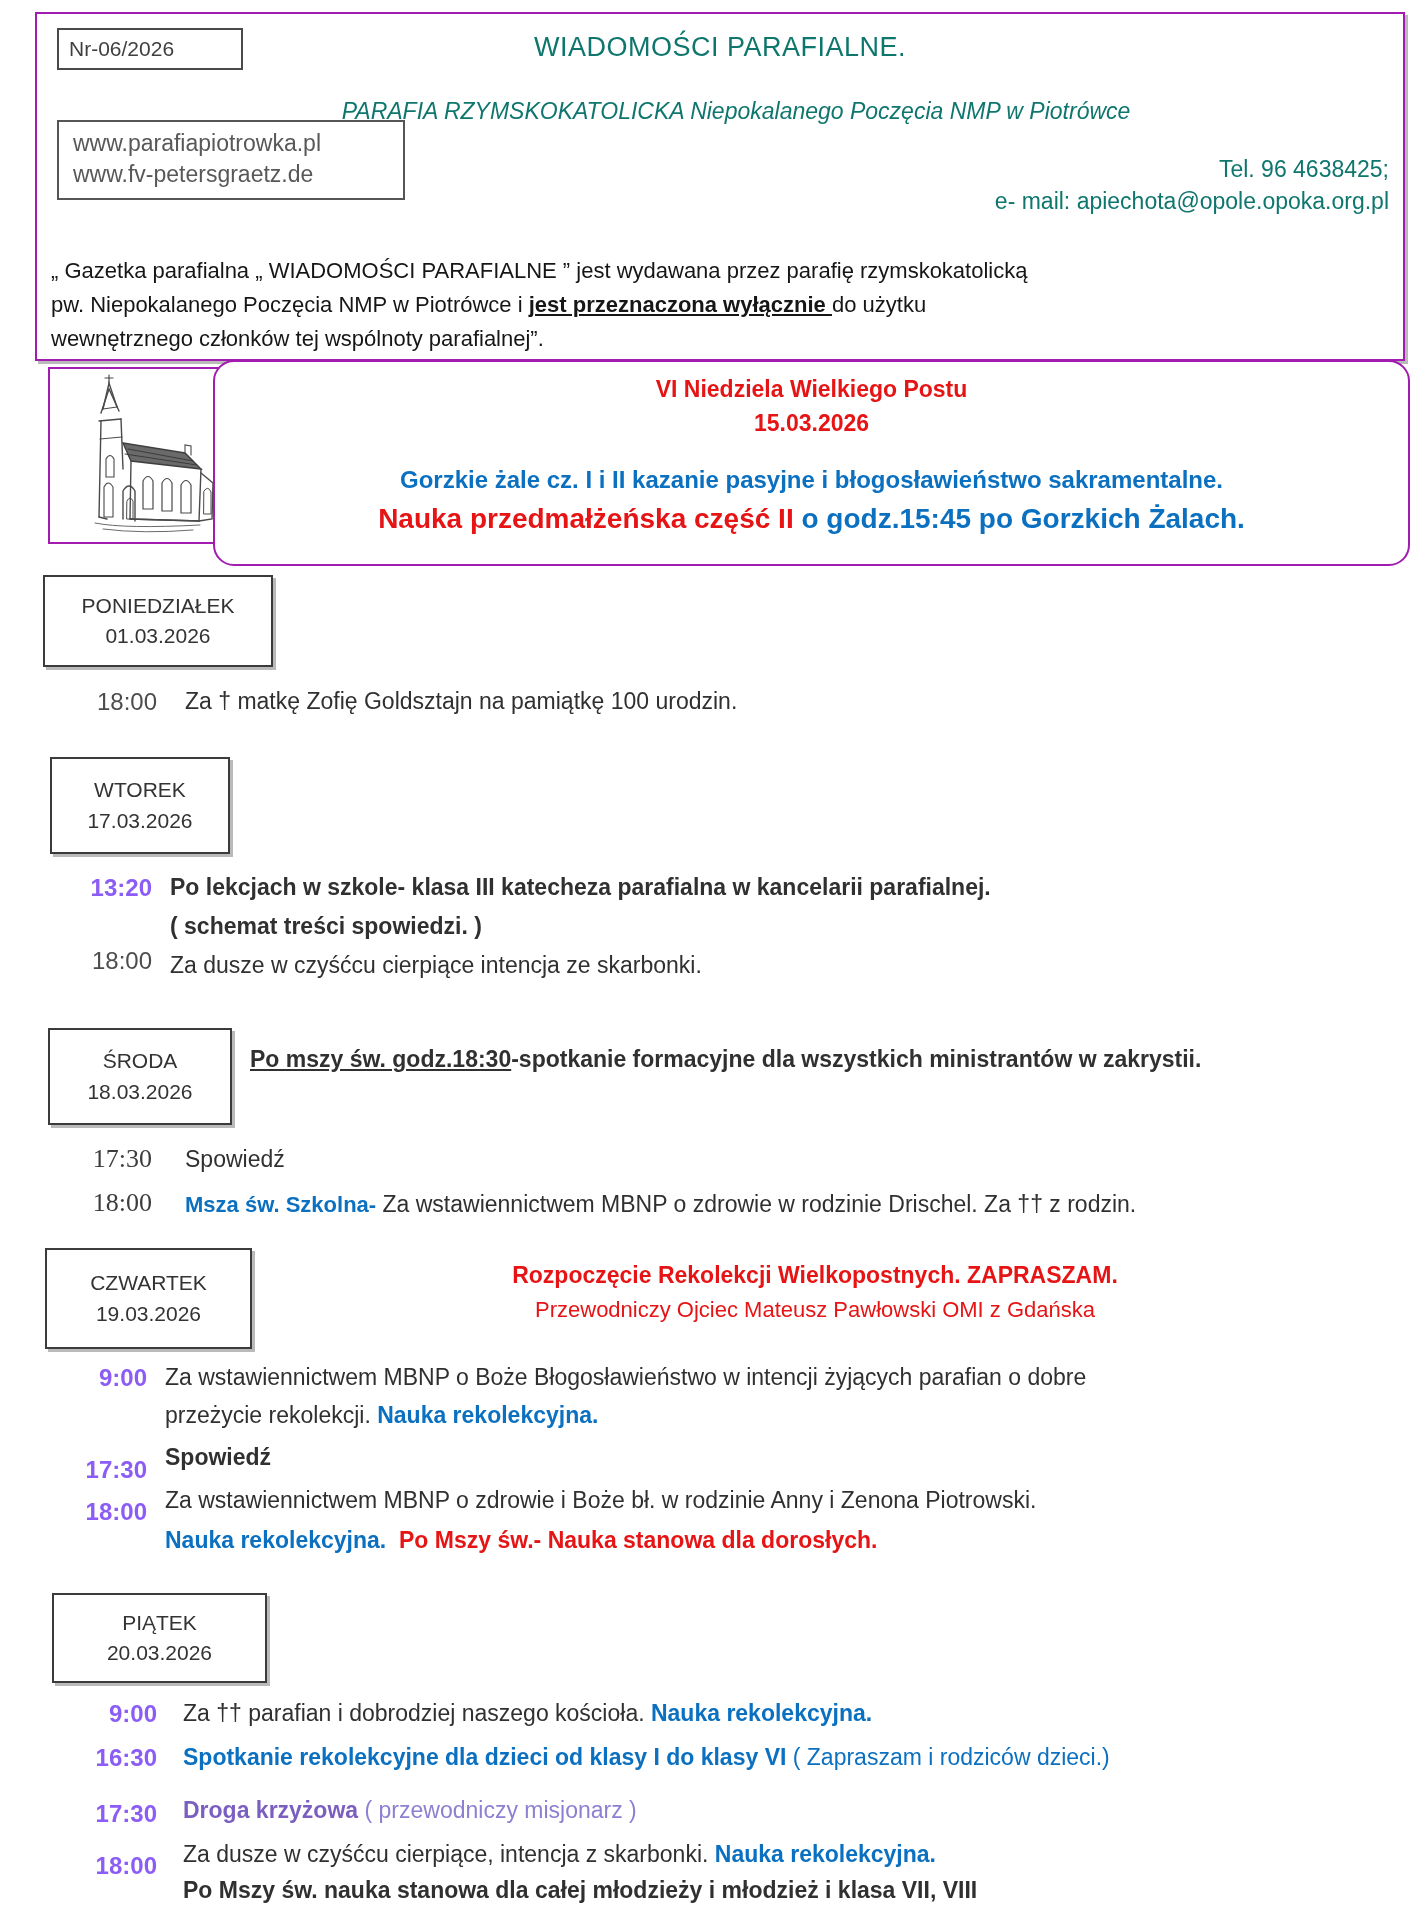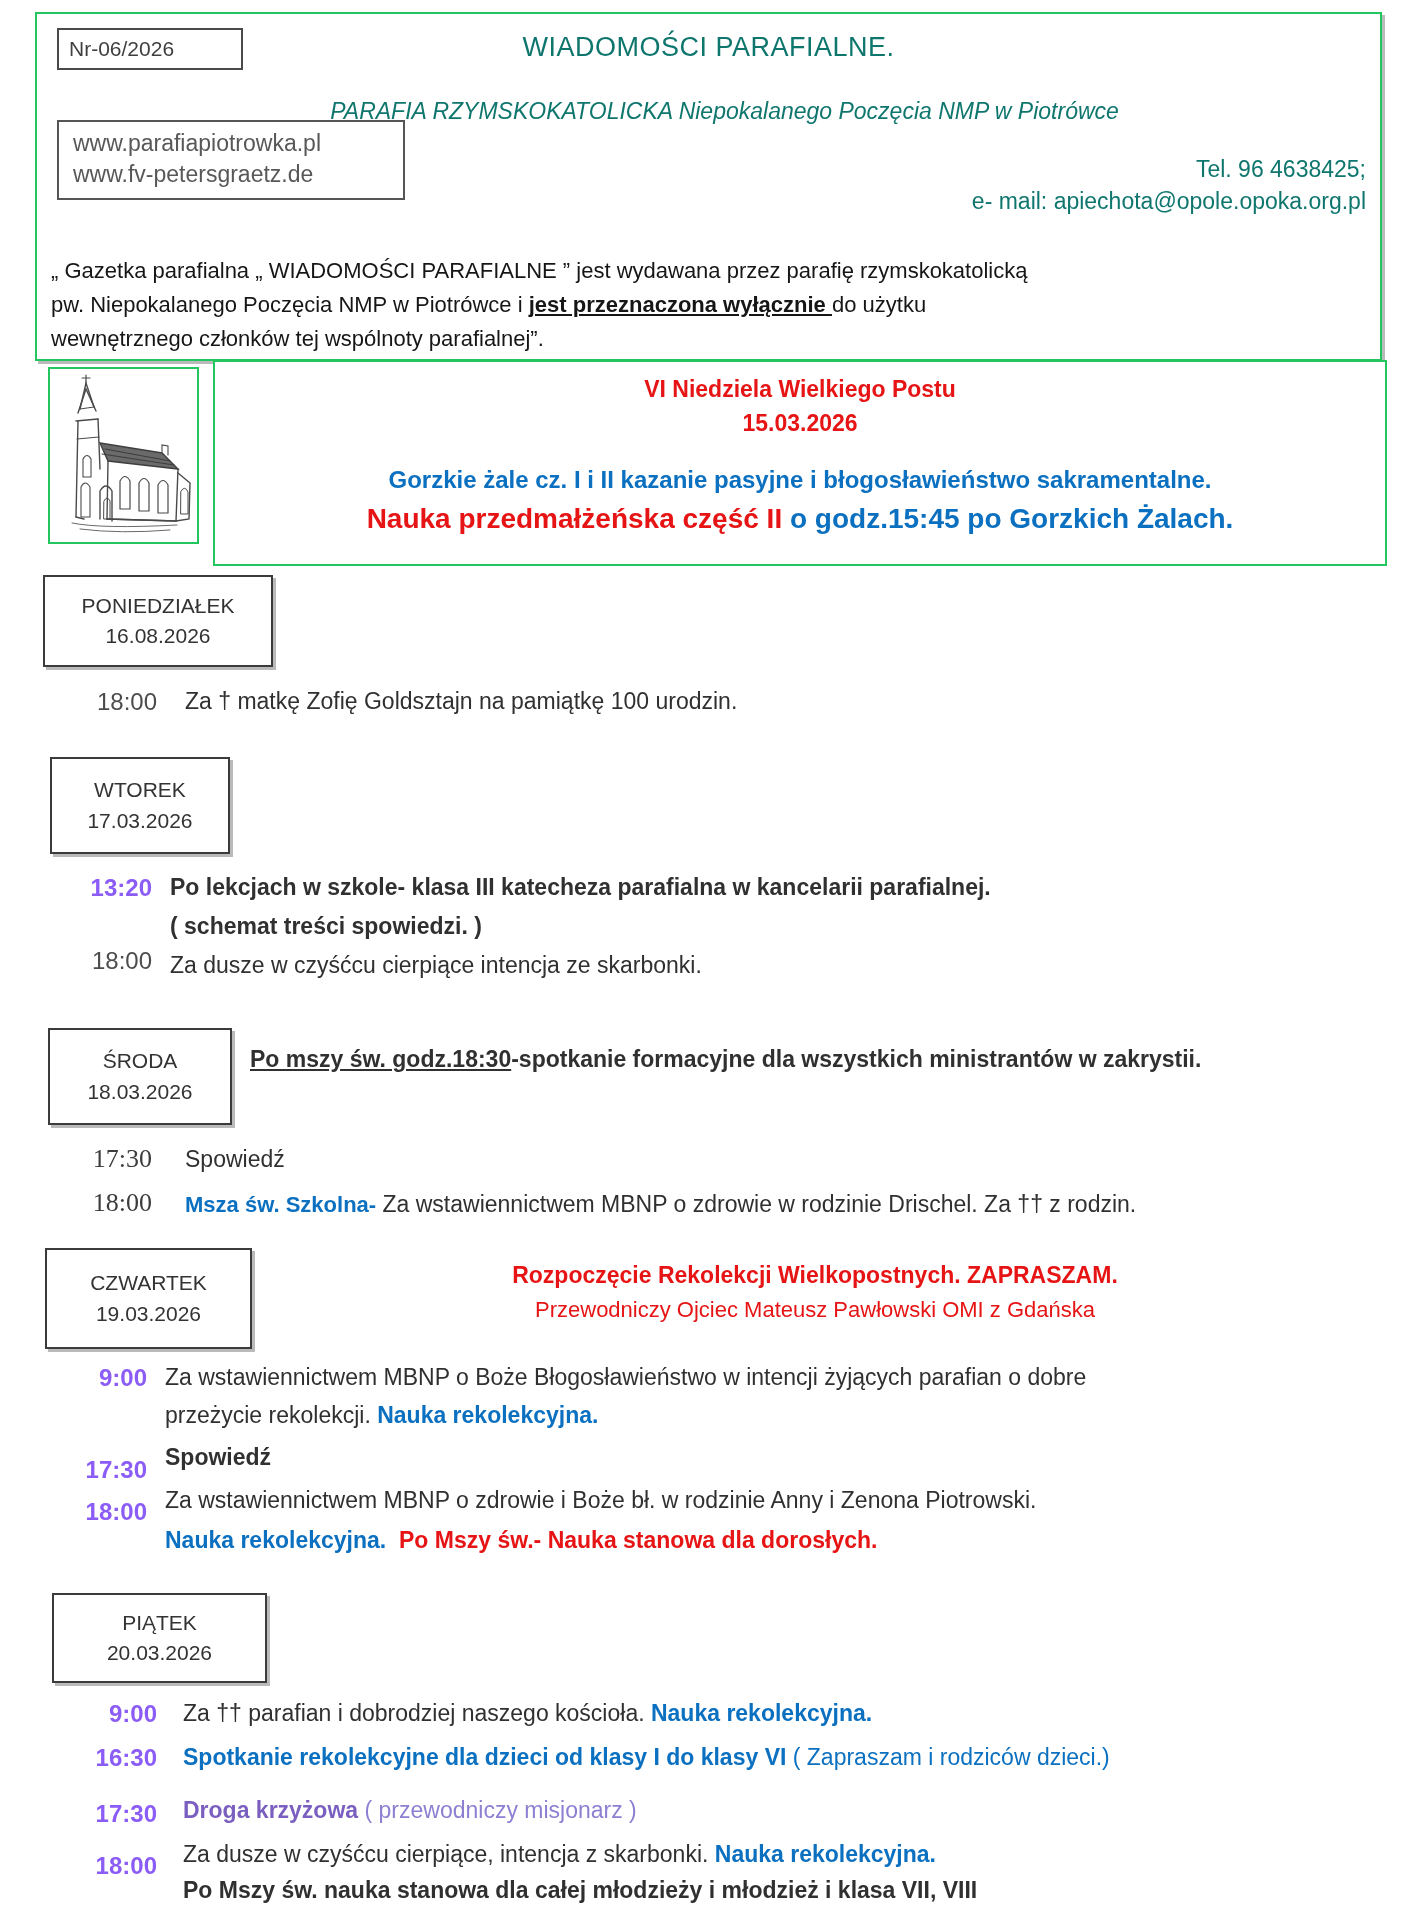--- a/index.html
+++ b/index.html
@@ -1,21 +1,21 @@
 <!DOCTYPE html>
 <html><head>
 <meta charset="utf-8">
 <style>
   html,body{margin:0;padding:0;background:#ffffff;}
   #page{
     position:relative;width:1427px;height:1920px;background:#ffffff;
     font-family:"Liberation Sans","DejaVu Sans",sans-serif;overflow:hidden;
   }
   .abs{position:absolute;}
-  .box{border:2px solid #22c55e;background:#fff;}
+  .box{border:2px solid #a21caf;background:#fff;padding-left:23px;}
   .shadow{box-shadow:3px 3px 0 rgba(130,130,130,.55);}
   .center{text-align:center;}
   .gray{color:#0f766e;}
   .blue{color:#0b70c0;}
   .red{color:#e61414;}
   .purple{color:#7a5fc0;}
   .purple-light{color:#8d80d2;}
   .bold{font-weight:bold;}
   .italic{font-style:italic;margin-left:32px;}
   .u{text-decoration:underline;}
@@ -97,32 +97,32 @@
         <path d="M54 132 q3 -6 6 0 l0 18 l-6 0 z" stroke-width="1"></path>
 
         <path d="M128 104 L140 114 L139 150 L126 152"></path>
         <path d="M131 122 q4 -6 7 1 l0 22 l-7 0 z" stroke-width="1"></path>
 
         <path d="M22 154 q30 6 105 2 M30 160 q40 5 90 1" stroke-width="1" stroke="#6a6a6a"></path>
       </g>
     </svg>
   </div>
 
-  <div class="abs box" style="left:213px;top:360px;width:1170px;height:202px;">
+  <div class="abs box" style="left:213px;top:360px;width:1170px;height:202px;border-radius:21px;">
     <div class="abs center red bold" style="left:0;right:0;top:14px;font-size:23px;">VI Niedziela Wielkiego Postu</div>
     <div class="abs center red bold" style="left:0;right:0;top:48px;font-size:23px;">15.03.2026</div>
     <div class="abs center blue bold" style="left:0;right:0;top:104px;font-size:24px;">Gorzkie żale cz. I i II kazanie pasyjne i błogosławieństwo sakramentalne.</div>
     <div class="abs center bold" style="left:0;right:0;top:141px;font-size:28px;">
       <span class="red">Nauka przedmałżeńska część II</span><span class="blue"> o godz.15:45 po Gorzkich Żalach.</span>
     </div>
   </div>
 
   <div class="abs daybox shadow" style="left:43px;top:575px;width:226px;height:88px;">
     <div>PONIEDZIAŁEK</div>
-    <div>16.08.2026</div>
+    <div>01.03.2026</div>
   </div>
   <div class="time" style="left:45px;top:688px;">18:00</div>
   <div class="entry" style="left:185px;top:688px;">Za † matkę Zofię Goldsztajn na pamiątkę 100 urodzin.</div>
 
   <div class="abs daybox shadow" style="left:50px;top:757px;width:176px;height:93px;">
     <div>WTOREK</div>
     <div>17.03.2026</div>
   </div>
   <div class="time time-blue" style="left:40px;top:874px;">13:20</div>
   <div class="entry blue bold" style="left:170px;top:874px;">Po lekcjach w szkole- klasa III katecheza parafialna w kancelarii parafialnej.</div>

